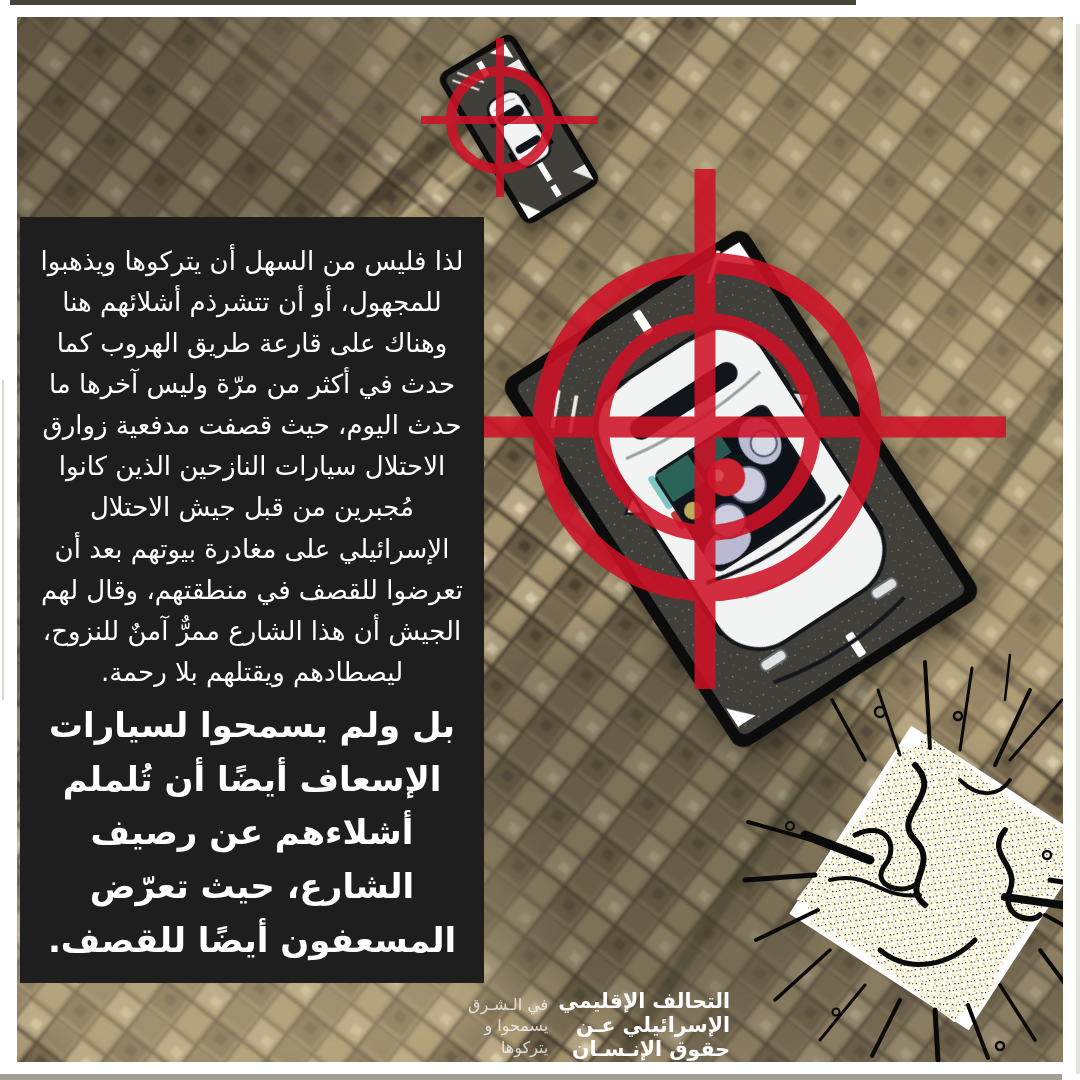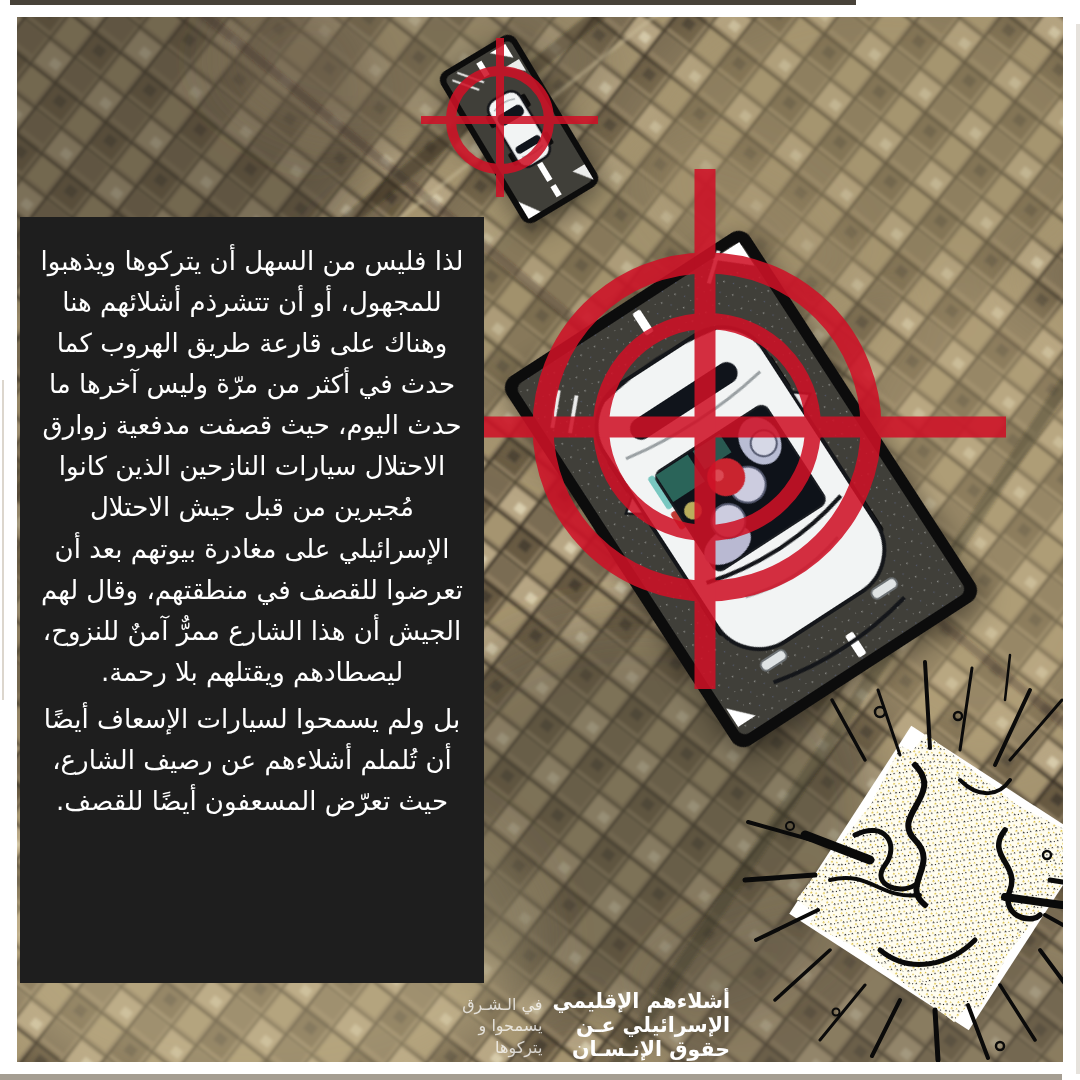--- a/index.html
+++ b/index.html
@@ -31,21 +31,21 @@
   .panel-large{left:596px;top:269px;width:290px;height:440px;transform:rotate(-33deg);}
 
   .xh{stroke:var(--crosshair-red);fill:none;}
   .xh-group{opacity:.87;}
 
   .story-box{position:absolute;left:20px;top:217px;width:464px;height:766px;
              background:var(--textbox-black);color:var(--text-white);
              direction:rtl;text-align:center;box-sizing:border-box;
              padding:24px 16px 18px;}
   .story-body{font-size:26px;line-height:1.58;font-weight:normal;margin:0;}
-  .story-emphasis{font-size:26px;line-height:1.58;font-weight:normal;margin:6px 0 16px 0;}
+  .story-emphasis{font-size:34px;line-height:1.58;font-weight:bold;margin:6px 0 16px 0;}
 
   .logo{position:absolute;left:430px;top:989px;width:300px;display:flex;direction:rtl;
         justify-content:flex-start;gap:10px;color:var(--text-white);}
   .logo-org{font-weight:bold;font-size:20.5px;line-height:1.17;text-align:right;white-space:nowrap;}
   .logo-region{font-size:16px;line-height:1.34;opacity:.75;text-align:right;padding-top:5px;white-space:nowrap;}
 </style>
 </head>
 <body>
 
 <div class="canvas">
@@ -259,21 +259,21 @@
         </g>
       </svg>
 
       <div class="story-box">
         <p class="story-body">لذا فليس من السهل أن يتركوها ويذهبوا للمجهول، أو أن تتشرذم أشلائهم هنا وهناك على قارعة طريق الهروب كما حدث في أكثر من مرّة وليس آخرها ما حدث اليوم، حيث قصفت مدفعية زوارق الاحتلال سيارات النازحين الذين كانوا مُجبرين من قبل جيش الاحتلال الإسرائيلي على مغادرة بيوتهم بعد أن تعرضوا للقصف في منطقتهم، وقال لهم الجيش أن هذا الشارع ممرٌّ آمنٌ للنزوح، ليصطادهم ويقتلهم بلا رحمة.</p>
         <p class="story-emphasis">بل ولم يسمحوا لسيارات الإسعاف أيضًا أن تُلملم أشلاءهم عن رصيف الشارع، حيث تعرّض المسعفون أيضًا للقصف.</p>
       </div>
 
       <div class="logo">
         <div class="logo-org">
-          <div>أشلاءهم الإقليمي</div>
+          <div>التحالف الإقليمي</div>
           <div>الإسرائيلي عـن</div>
           <div>حقوق الإنـسـان</div>
         </div>
         <div class="logo-region">
           <div>في الـشـرق</div>
           <div>يسمحوا و</div>
           <div>يتركوها</div>
           <div>للمدافـعـات</div>
         </div>
       </div>

